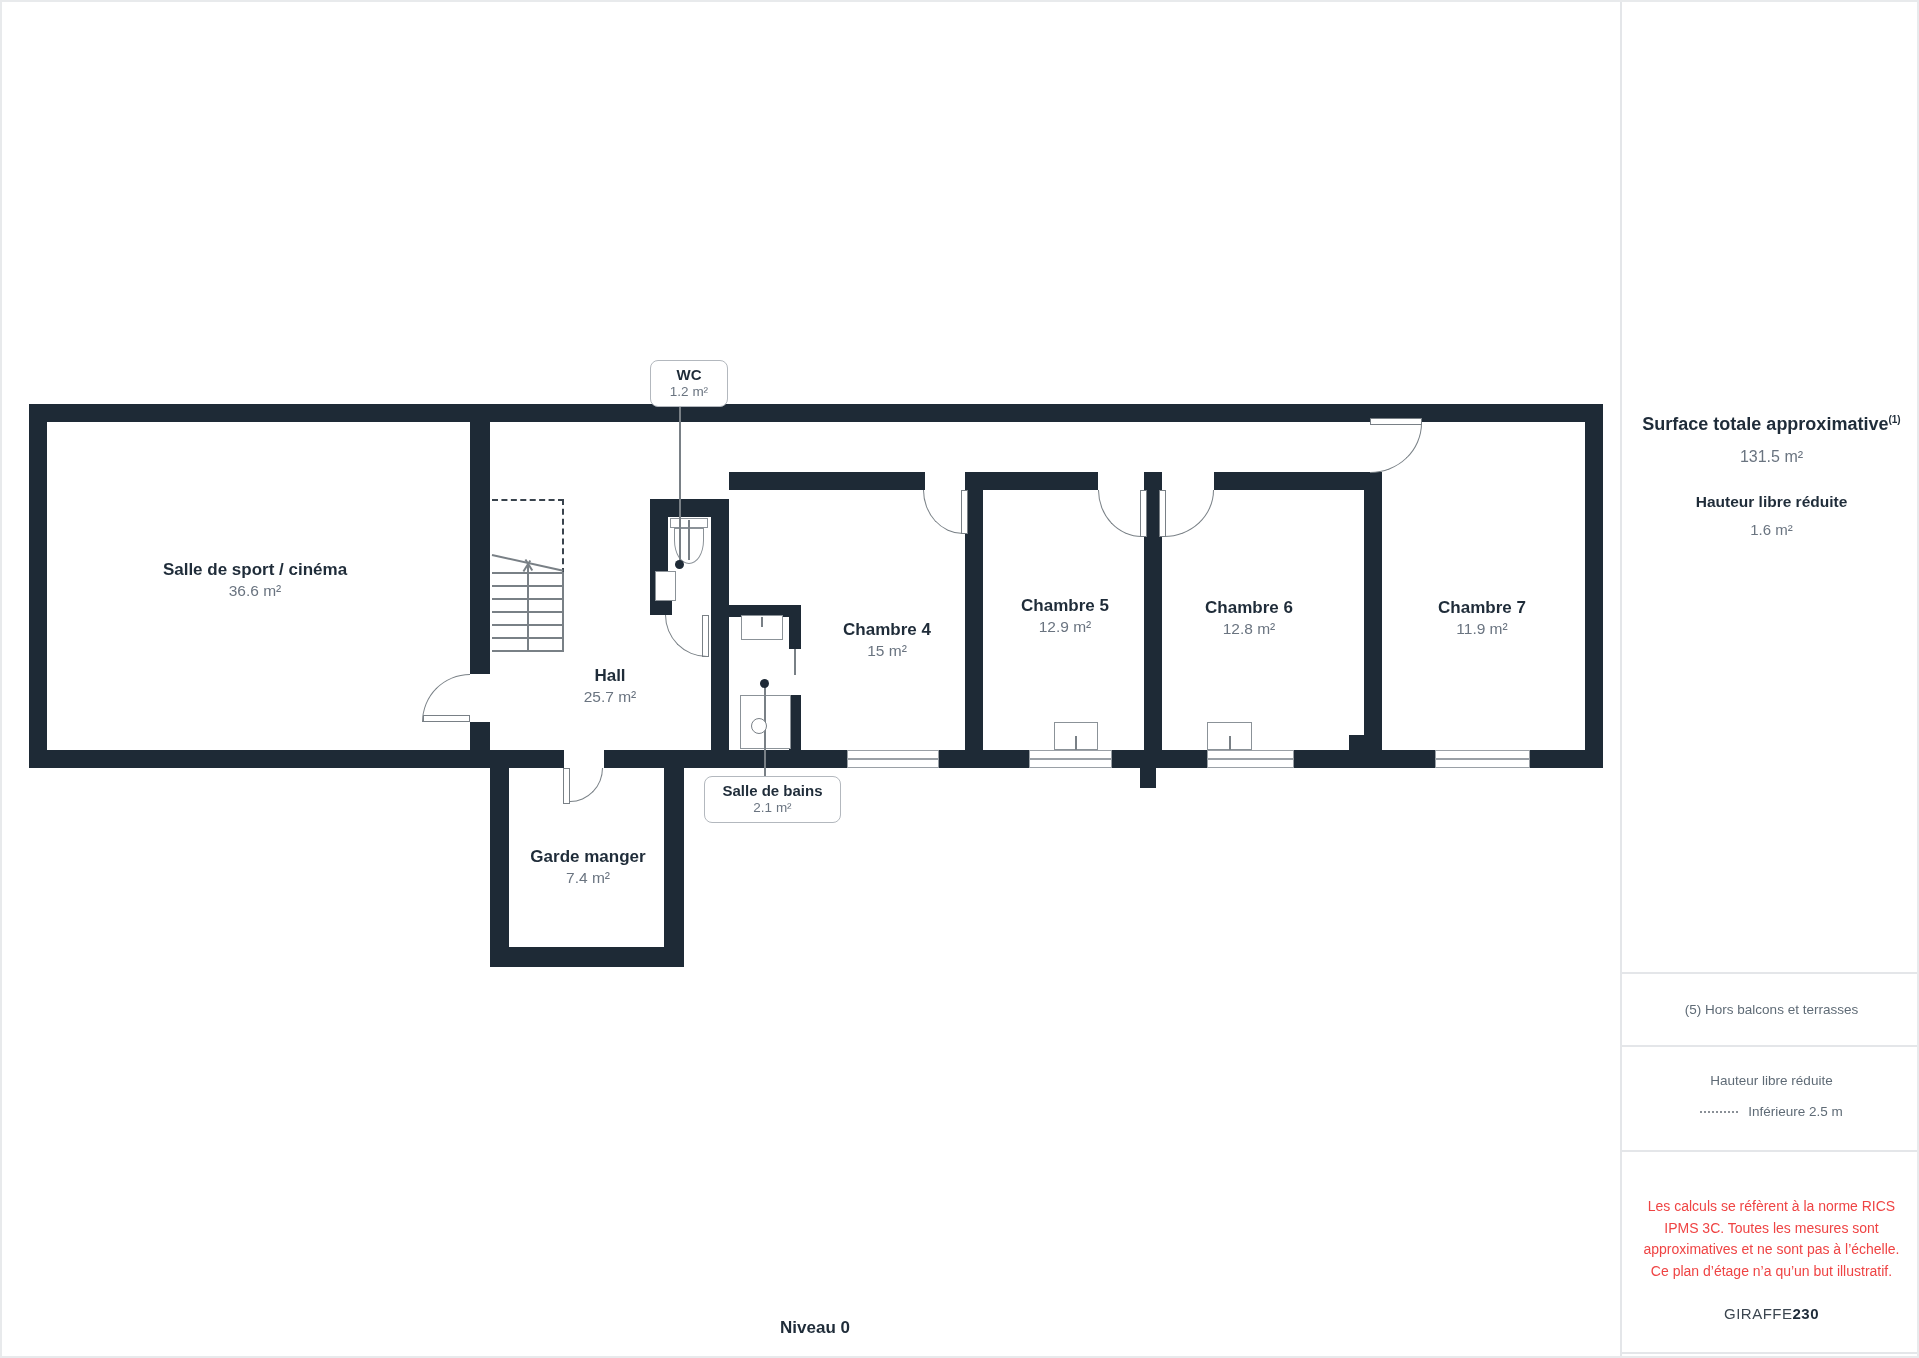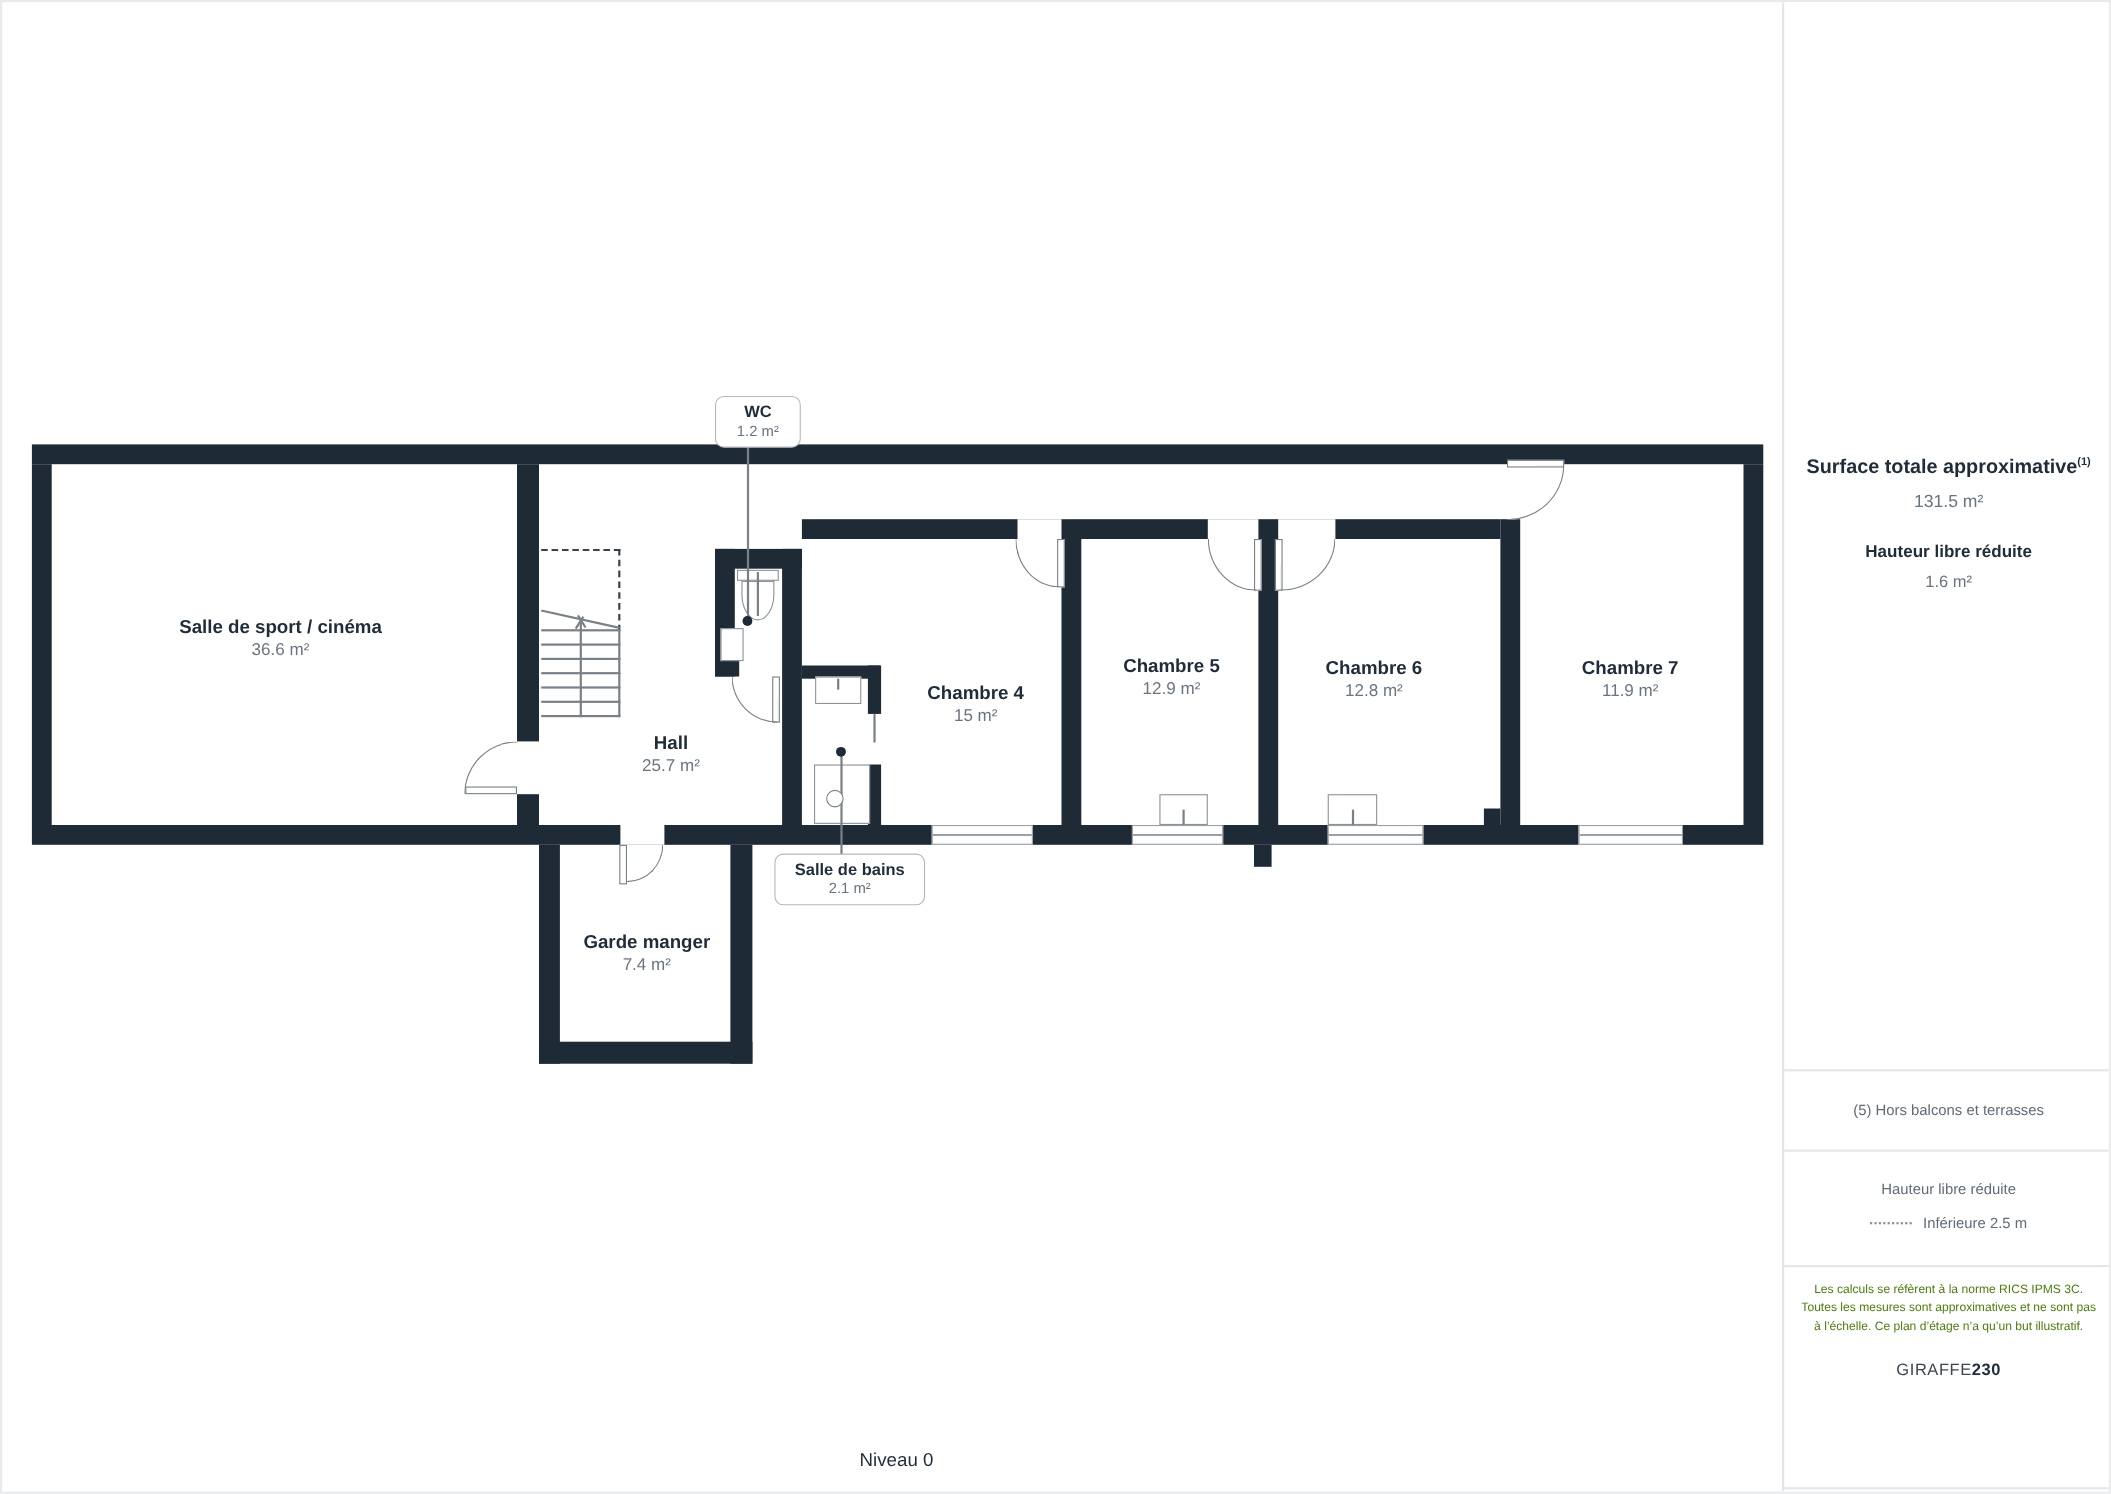--- a/index.html
+++ b/index.html
@@ -26,39 +26,39 @@
   .circ{background:#fff;border:1.5px solid #798086;border-radius:50%;}
   .dot{background:#1e2a36;border-radius:50%;}
   
   .rlabel{position:absolute;transform:translateX(-50%);text-align:center;white-space:nowrap;}
   .rname{font-size:17px;font-weight:700;line-height:22px;color:#1f2c39;}
   .rarea{font-size:15.5px;line-height:20px;color:#6a7480;}
   .blabel{position:absolute;background:#fff;border:1.5px solid #b3b8be;border-radius:8px;
           text-align:center;white-space:nowrap;padding:5px 8px 6px 8px;z-index:5;}
   .bname{font-size:15px;font-weight:700;line-height:18px;color:#1f2c39;}
   .barea{font-size:13.5px;line-height:16px;color:#6a7480;}
-  .level{position:absolute;transform:translateX(-50%);font-size:17px;font-weight:400;color:#1f2c39;}
+  .level{position:absolute;transform:translateX(-50%);font-size:17px;font-weight:700;color:#1f2c39;}
   
   #sidebar{position:absolute;left:1618px;top:0;width:299px;height:1354px;
            border-left:2px solid #e4e6e9;background:#fff;}
   .sb-title{position:absolute;top:412px;left:0;right:0;text-align:center;
             font-size:18px;font-weight:700;color:#1f2c39;}
   .sb-title sup{font-size:10px;}
   .sb-total{position:absolute;top:446px;left:0;right:0;text-align:center;font-size:16px;color:#6a7480;}
   .sb-h{position:absolute;top:491px;left:0;right:0;text-align:center;font-size:15.5px;font-weight:700;color:#1f2c39;}
   .sb-hv{position:absolute;top:519px;left:0;right:0;text-align:center;font-size:15px;color:#6a7480;}
   .sb-box{position:absolute;left:0;right:0;border-top:2px solid #e4e6e9;box-sizing:border-box;}
   #sb-box-a{top:970px;height:73px;display:flex;align-items:center;justify-content:center;
             font-size:13.5px;color:#5f6b76;}
   #sb-box-b{top:1043px;height:105px;text-align:center;font-size:13.5px;color:#5f6b76;}
   #sb-box-b .bb-title{margin-top:26px;}
   #sb-box-b .bb-row{margin-top:16px;display:flex;align-items:center;justify-content:center;gap:10px;}
   .dots{display:inline-block;width:38px;height:0;border-top:2px dotted #8a9097;}
   #sb-box-c{top:1148px;height:204px;border-bottom:2px solid #e4e6e9;text-align:center;}
-  .sb-par{width:274px;margin:12px auto 0 auto;font-size:11px;line-height:1.55;color:#4d7c0f;}
+  .sb-par{width:274px;margin:44px auto 0 auto;font-size:14px;line-height:1.55;color:#ef4444;}
   .brand{margin-top:22px;font-size:15px;letter-spacing:.5px;color:#3c4650;}
   .brand b{color:#1f2c39;font-weight:700;}
 </style>
 </head>
 <body>
 
 <div id="canvas">
 
   <div id="plan-geometry">
       <div class="g w" style="left: 27px; top: 402px; width: 1574px; height: 18px;"></div>

